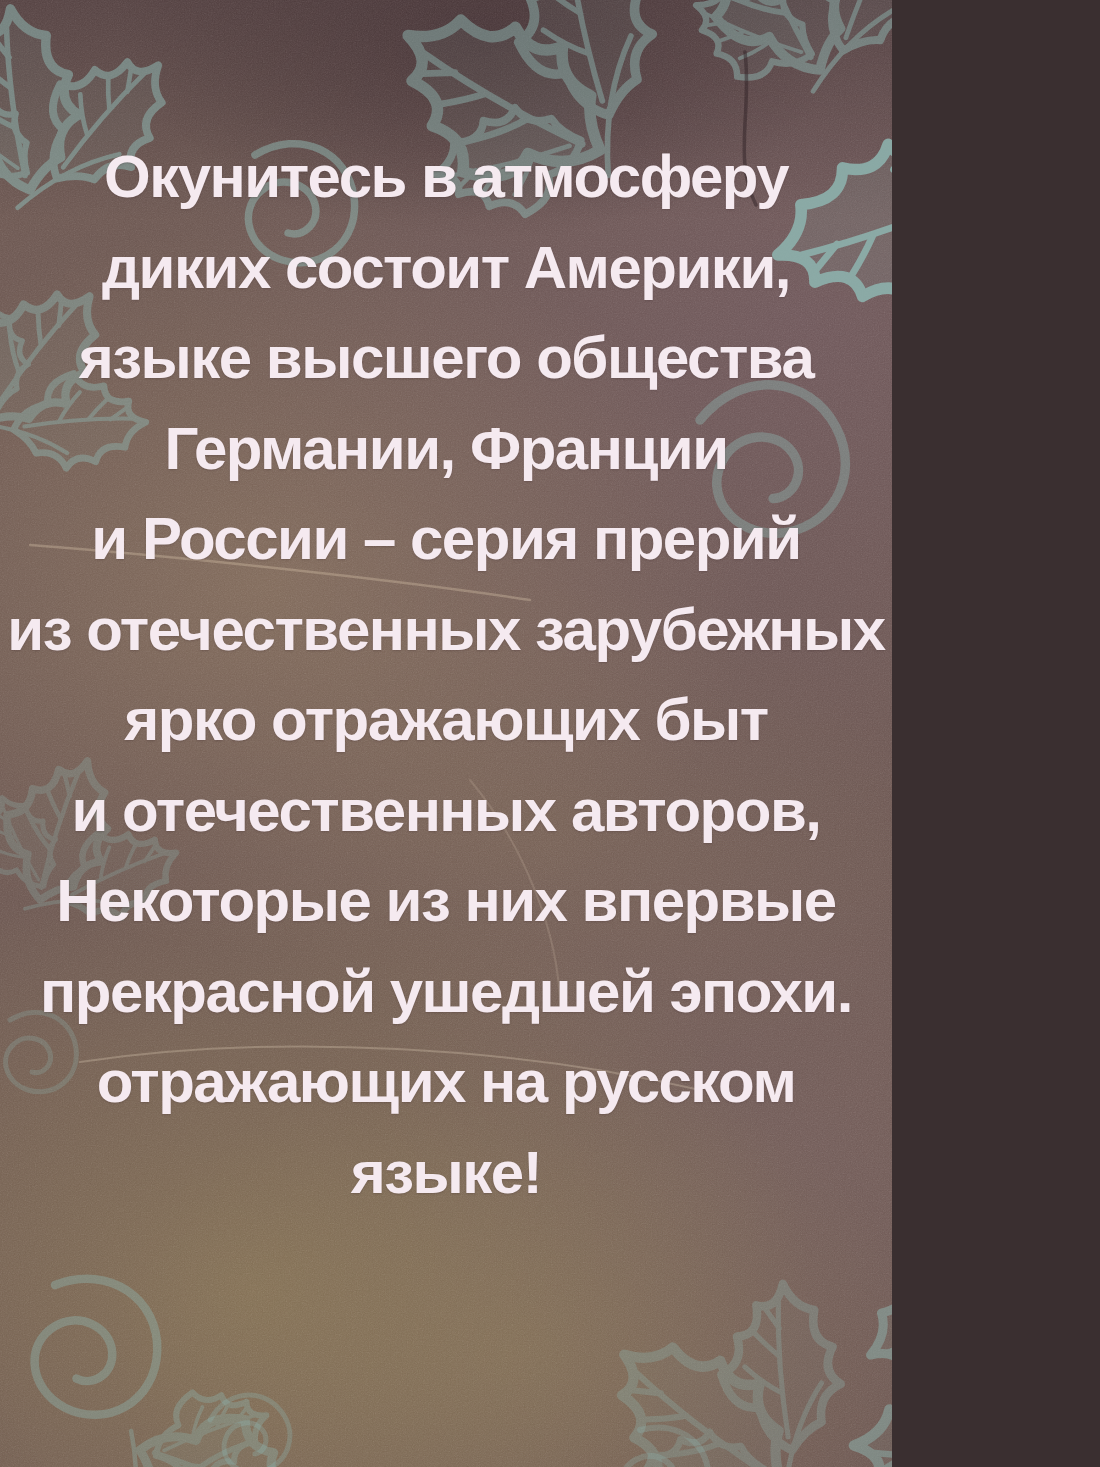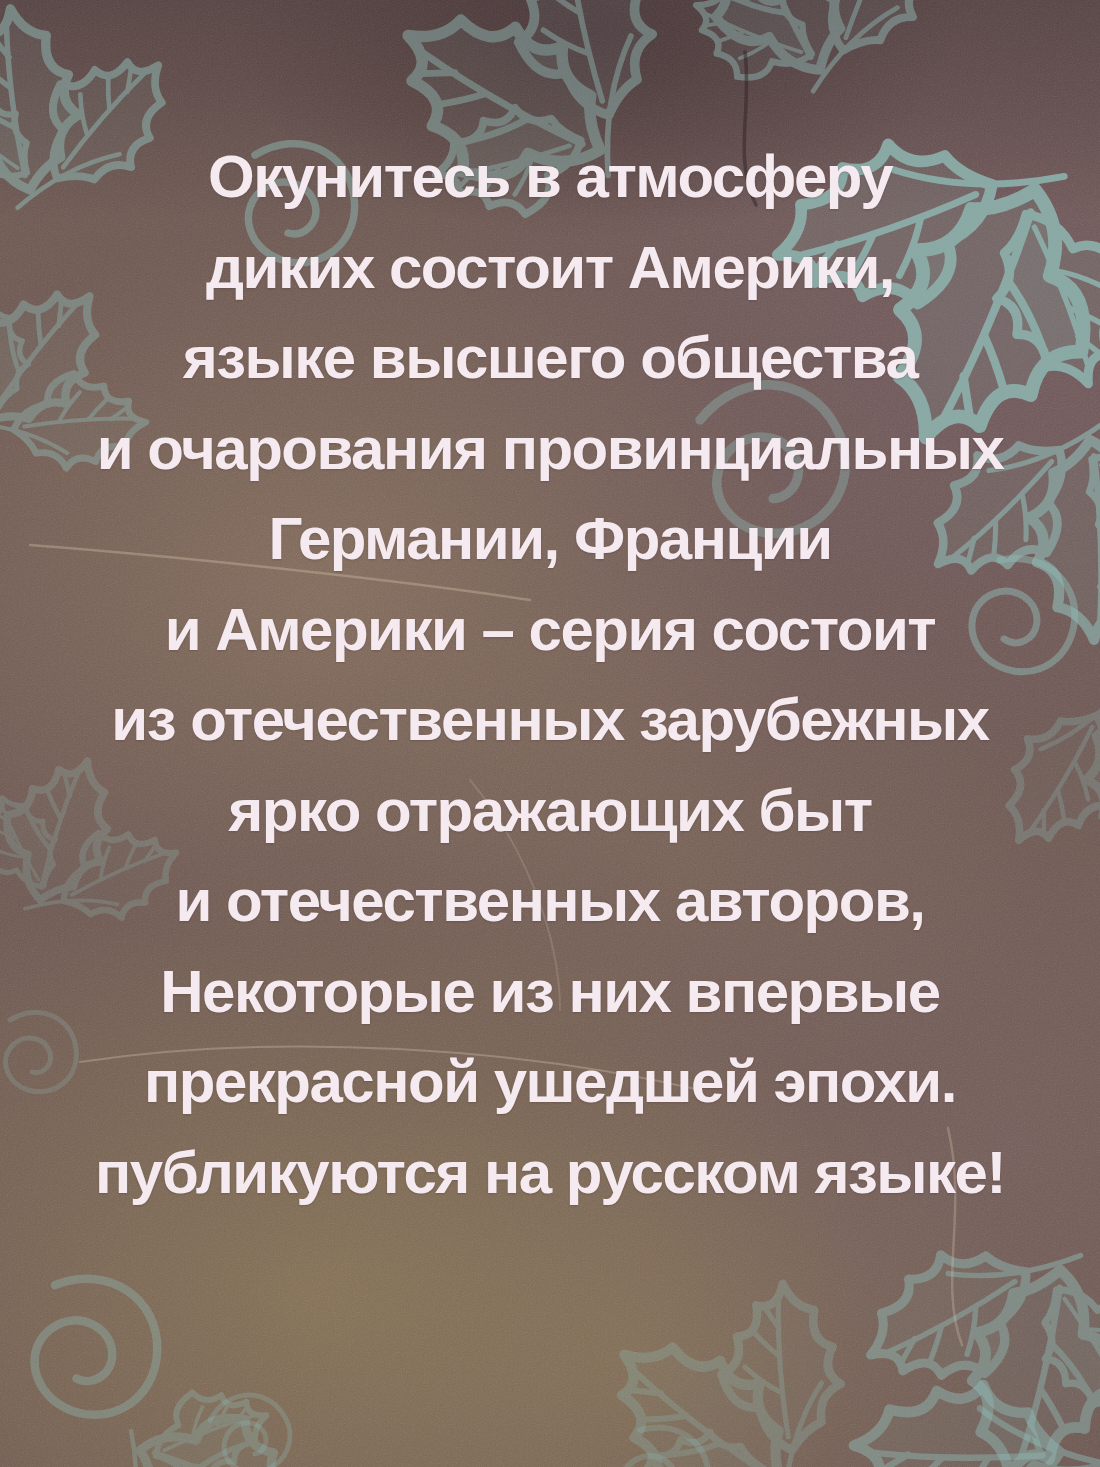--- a/index.html
+++ b/index.html
@@ -1,18 +1,18 @@
 <!DOCTYPE html>
 <html><head>
 <meta charset="utf-8">
 <style>
   html, body { margin: 0; padding: 0; background: #3a2f30; }
   #canvas {
     position: relative;
-    width: 1100px;
+    width: 892px;
     height: 1467px;
     overflow: hidden;
     font-family: "Liberation Sans", sans-serif;
   }
   
   .bg {
     position: absolute; inset: 0;
     background-color: #6d5852;
     background-image:
       linear-gradient(180deg, rgba(70,53,57,0.60) 0%, rgba(70,53,57,0.30) 8%, rgba(70,53,57,0) 15%),
@@ -134,24 +134,23 @@
       </g>
     </g>
   </svg>
 
   <div class="vignette"></div>
 
   <div class="text-layer">
     <div class="line">Окунитесь в атмосферу</div>
     <div class="line">диких состоит Америки,</div>
     <div class="line">языке высшего общества</div>
-    <div class="line">и очарования провинциальных</div>
     <div class="line">Германии, Франции</div>
-    <div class="line">и Америки – серия состоит</div>
+    <div class="line">и России – серия прерий</div>
     <div class="line">из отечественных зарубежных</div>
     <div class="line">ярко отражающих быт</div>
     <div class="line">и отечественных авторов,</div>
     <div class="line">Некоторые из них впервые</div>
     <div class="line">прекрасной ушедшей эпохи.</div>
-    <div class="line">публикуются на русском языке!</div>
+    <div class="line">отражающих на русском языке!</div>
   </div>
 
 </div>
 
 </body></html>

